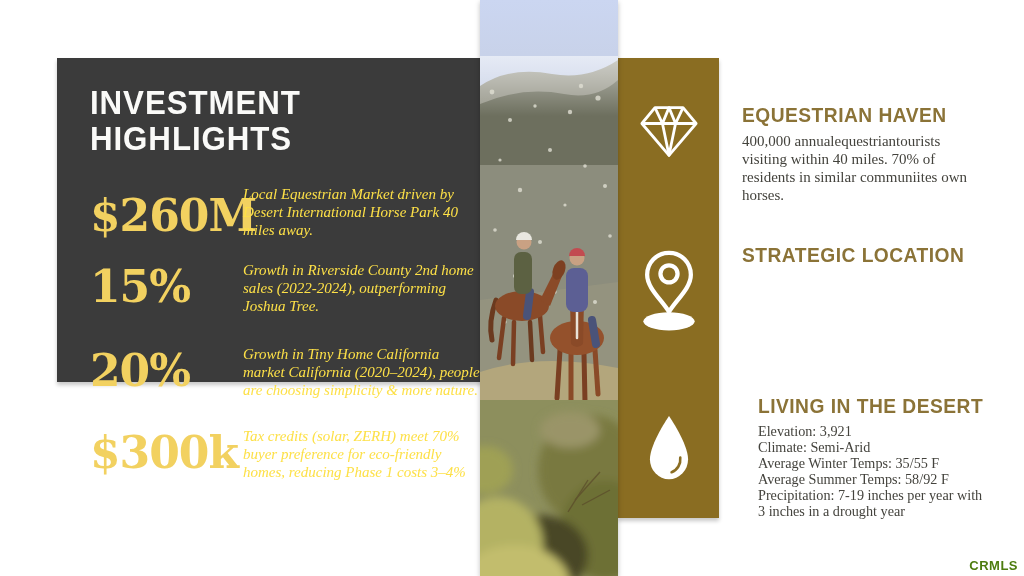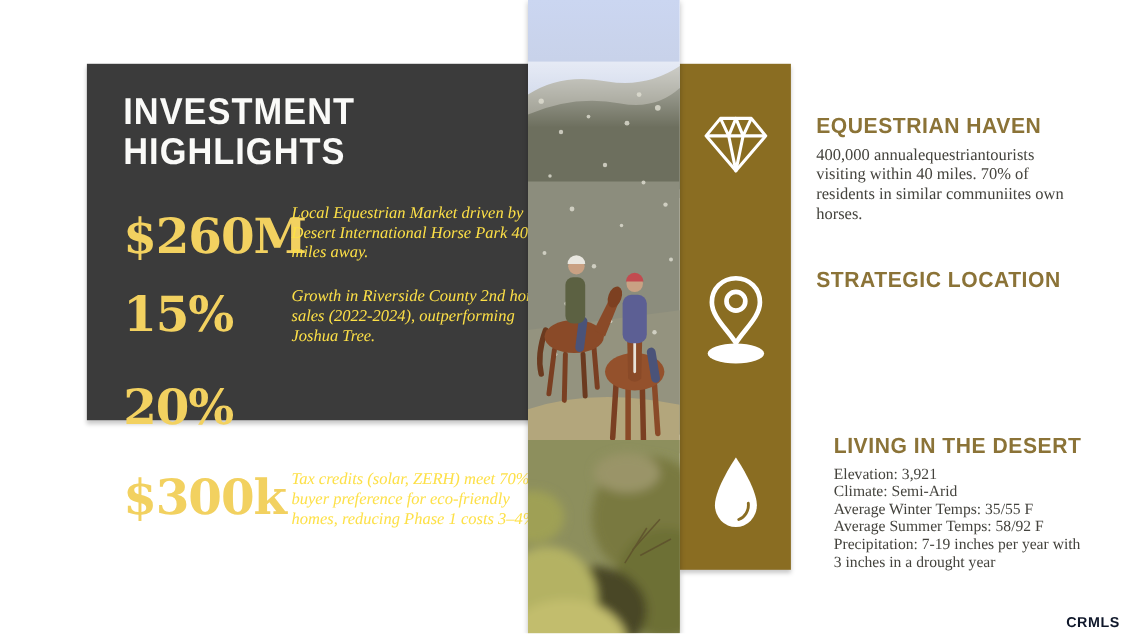--- a/index.html
+++ b/index.html
@@ -6,21 +6,21 @@
   .slide{position:relative;width:1024px;height:576px;background:#ffffff;overflow:hidden;
          font-family:"Liberation Serif",serif;}
 
   
   .photo{position:absolute;left:480px;top:0;width:138px;height:576px;z-index:3;
          box-shadow:0 2px 5px rgba(0,0,0,.25);}
   .photo svg{display:block;}
 
   
   .dark-panel{position:absolute;left:57px;top:58px;width:433px;height:324px;
-              background:#3b3b3b;z-index:1;box-shadow:0 3px 4px rgba(0,0,0,.22);margin-left:22px;}
+              background:#3b3b3b;z-index:1;box-shadow:0 3px 4px rgba(0,0,0,.22);}
   .panel-title{position:absolute;left:33px;top:26px;margin:0;color:#fafaf8;
                font-family:"Liberation Sans",sans-serif;font-weight:700;
                font-size:34px;line-height:36px;letter-spacing:1px;
                transform:scaleX(.92);transform-origin:left top;}
   .stat-row{position:absolute;left:33px;display:flex;width:392px;}
   .stat-value{width:153px;flex:0 0 153px;color:#f2d160;
               font-family:"DejaVu Serif","Liberation Serif",serif;
               font-weight:700;font-size:44px;line-height:46px;margin-top:3px;
               letter-spacing:-1px;}
   .stat-desc{width:239px;color:#fde047;font-size:15px;line-height:18px;margin:0;font-style:italic;}
@@ -37,21 +37,21 @@
   .rc-section{position:absolute;left:0;width:232px;}
   .sec-0{top:104px;} .sec-1{top:244px;} .sec-2{top:395px;margin-left:16px;}
   .rc-heading{margin:0 0 6px 0;color:#8b7337;font-family:"Liberation Sans",sans-serif;
               font-weight:700;font-size:20px;line-height:22px;letter-spacing:.5px;
               transform:scaleX(.96);transform-origin:left top;white-space:nowrap;}
   .rc-body{margin:0;color:#44433d;font-size:15px;line-height:18px;}
   .rc-body.justify{text-align:justify;}
   .rc-lines{color:#44433d;font-size:14.2px;line-height:16px;}
 
   
-  .watermark{position:absolute;right:6px;bottom:3px;color:#0f172a;
+  .watermark{position:absolute;right:6px;bottom:3px;color:#4d7c0f;
              font-family:"Liberation Sans",sans-serif;font-size:13px;
              font-weight:700;letter-spacing:.5px;z-index:5;margin-top:20px;}
 </style>
 </head>
 <body>
 
 <div class="slide">
 
   <div class="photo" role="img" aria-label="Two equestrians riding chestnut horses down a scrubby desert hillside trail">
     <svg width="138" height="576" viewBox="0 0 138 576" xmlns="http://www.w3.org/2000/svg">
@@ -161,20 +161,21 @@
     <div class="stat-row row-0">
       <div class="stat-value">$260M</div>
       <p class="stat-desc">Local Equestrian Market driven by Desert International Horse Park 40 miles away.</p>
     </div>
     <div class="stat-row row-1">
       <div class="stat-value">15%</div>
       <p class="stat-desc">Growth in Riverside County 2nd home sales (2022-2024), outperforming Joshua Tree.</p>
     </div>
     <div class="stat-row row-2">
       <div class="stat-value">20%</div>
+      <p class="stat-desc">Growth in Tiny Home California market California (2020–2024), people are choosing simplicity &amp; more nature.</p>
     </div>
     <div class="stat-row row-3">
       <div class="stat-value">$300k</div>
       <p class="stat-desc">Tax credits (solar, ZERH) meet 70% buyer preference for eco-friendly homes, reducing Phase 1 costs 3–4%</p>
     </div>
   </section>
 
   <div class="gold-stripe">
     <div class="stripe-icon icon-diamond">
       <svg width="66" height="58" viewBox="0 0 70 62" fill="none" stroke="#ffffff" stroke-width="3" stroke-linejoin="round">

